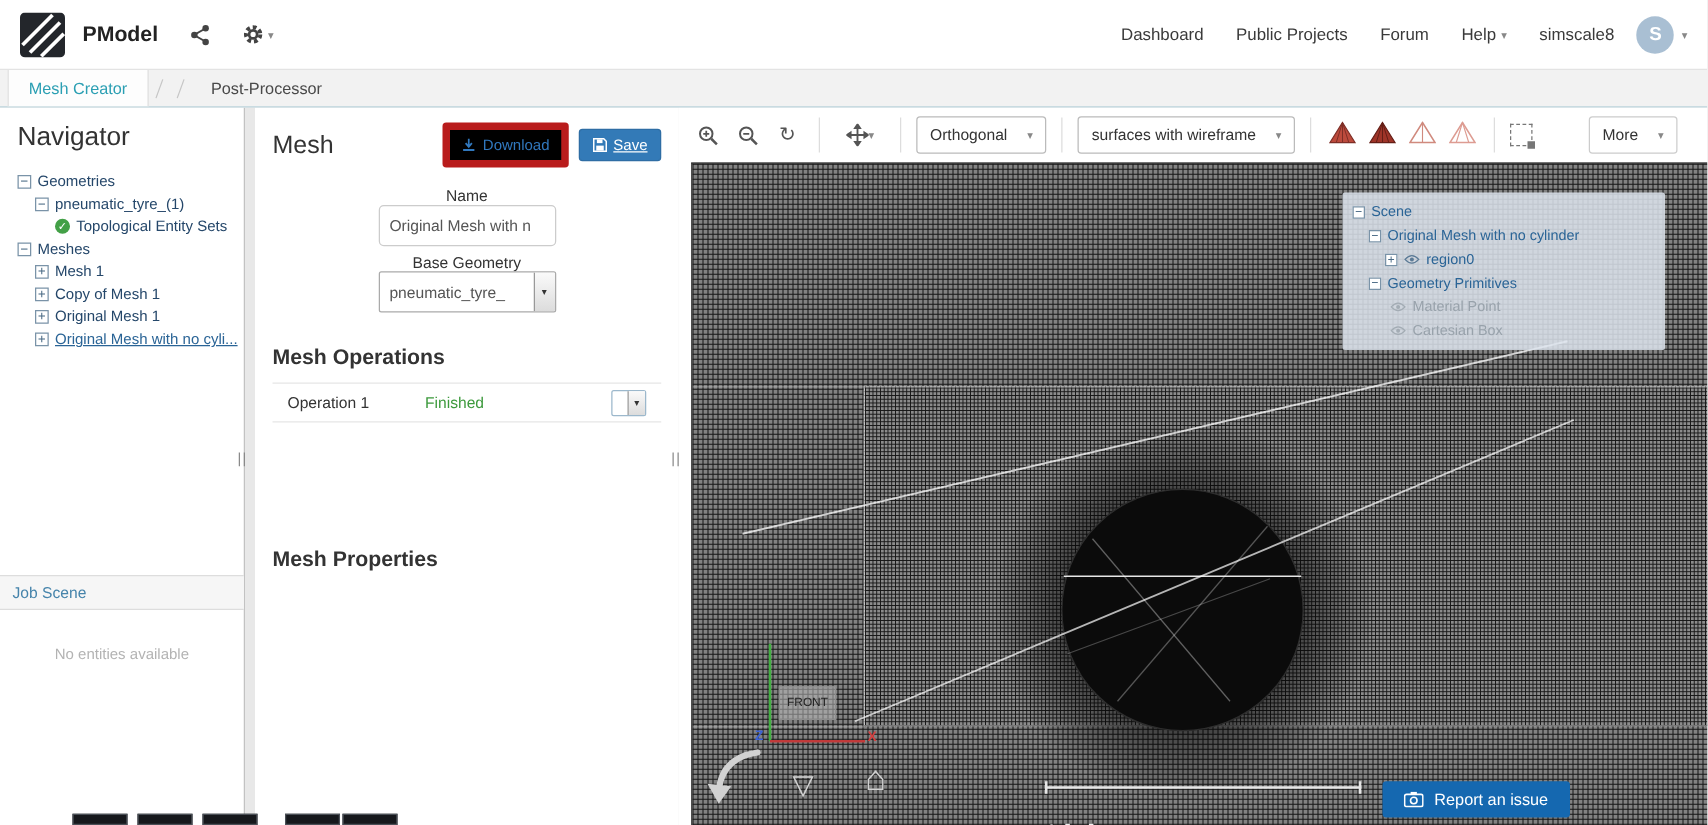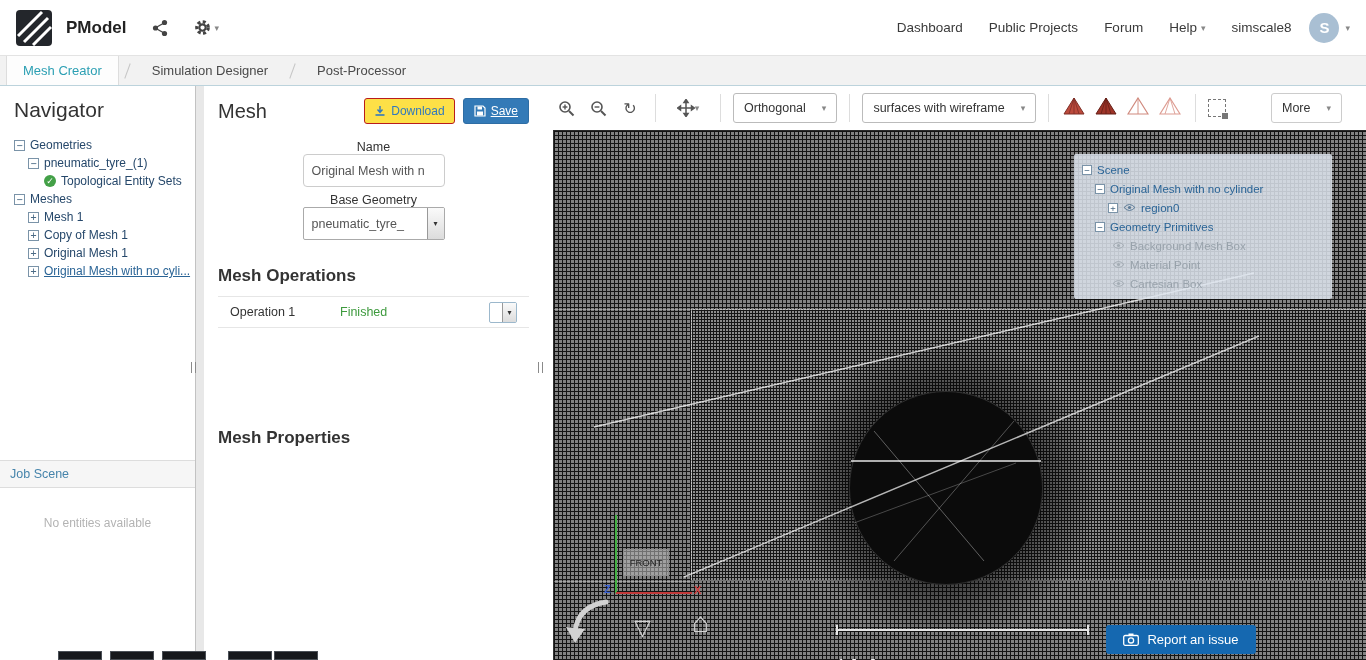--- a/index.html
+++ b/index.html
@@ -45,21 +45,21 @@
               border-top:1px solid #ddd; border-bottom:1px solid #ddd; color:#4684ab; font-size:12.5px;
               display:flex; align-items:center; padding-left:10px; }
   .job-body { position:absolute; left:4px; right:4px; top:402px; height:180px; background:#fff;
               text-align:center; color:#b3b3b3; font-size:12px; padding-top:28px; }
   .grip { position:absolute; width:5px; height:11px; border-left:1px solid #8a8a8a; border-right:1px solid #8a8a8a; z-index:20; cursor:col-resize; }
 
   
   .mesh-panel { position:absolute; left:204px; top:86px; width:339px; height:574px; background:#fff; z-index:10; }
   .mp-head { display:flex; align-items:center; padding:12px 14px 10px 14px; gap:8px; }
   .mp-title { font-size:20px; color:#333; font-weight:500; flex:1; }
-  .btn-download { display:flex; align-items:center; gap:5px; background:#fde047; border:1px solid #b91c1c;
+  .btn-download { display:flex; align-items:center; gap:5px; background:#000000; border:6px solid #b91c1c;
                   color:#3178be; font-size:12px; padding:5px 9px; border-radius:3px; cursor:pointer; }
   .btn-save { display:flex; align-items:center; gap:5px; background:#337ab7; border:1px solid #2e6da4;
               color:#fff; font-size:12px; padding:5px 10px; border-radius:3px; cursor:pointer;text-decoration:underline; }
   .form-row { display:flex; align-items:center; margin:6px 14px;flex-direction:column; }
   .form-row label { flex:1; font-size:12.5px; color:#333; }
   .txt-input { width:142px; height:33px; border:1px solid #ccc; border-radius:4px; padding:6px 8px;
                font-size:12.5px; color:#555; font-family:"Liberation Sans", sans-serif; }
   .fake-select { position:relative; width:142px; height:33px; border:1px solid #aaa; border-radius:2px;
                  background:#fff; font-size:12.5px; color:#555; display:flex; align-items:center;
                  padding:0 22px 0 8px; cursor:pointer; overflow:hidden; }
@@ -201,23 +201,20 @@
         <span>S</span>
       </div>
     <span class="chev av-chev">▾</span>
   </header>
 
   <div class="tabbar">
     <div class="tab active">
         <span>Mesh Creator</span>
       </div>
     <div class="tab-sep"></div>
-    <div class="tab">
-        <span>Simulation Designer</span>
-      </div>
     <div class="tab-sep"></div>
     <div class="tab">
         <span>Post-Processor</span>
       </div>
   </div>
 
   <aside class="navigator">
     <div class="nav-title">Navigator</div>
     <div class="tree">
       <div class="tree-item lvl0">
@@ -420,29 +417,20 @@
           <span class="st-toggle">−</span>
           <span>Geometry Primitives</span>
         </div>
         <div class="st-row ind2b disabled">
           <span class="st-eye">
               <svg width="13" height="9" viewBox="0 0 13 9">
                 <path d="M1 4.5 Q6.5 -1.5 12 4.5 Q6.5 10.5 1 4.5 Z" fill="none" stroke="#a3acb4" stroke-width="1"></path>
                 <circle cx="6.5" cy="4.5" r="1.6" fill="#a3acb4"></circle>
               </svg>
             </span>
-          <span>Background Mesh Box</span>
-        </div>
-        <div class="st-row ind2b disabled">
-          <span class="st-eye">
-              <svg width="13" height="9" viewBox="0 0 13 9">
-                <path d="M1 4.5 Q6.5 -1.5 12 4.5 Q6.5 10.5 1 4.5 Z" fill="none" stroke="#a3acb4" stroke-width="1"></path>
-                <circle cx="6.5" cy="4.5" r="1.6" fill="#a3acb4"></circle>
-              </svg>
-            </span>
           <span>Material Point</span>
         </div>
         <div class="st-row ind2b disabled">
           <span class="st-eye">
               <svg width="13" height="9" viewBox="0 0 13 9">
                 <path d="M1 4.5 Q6.5 -1.5 12 4.5 Q6.5 10.5 1 4.5 Z" fill="none" stroke="#a3acb4" stroke-width="1"></path>
                 <circle cx="6.5" cy="4.5" r="1.6" fill="#a3acb4"></circle>
               </svg>
             </span>
           <span>Cartesian Box</span>

